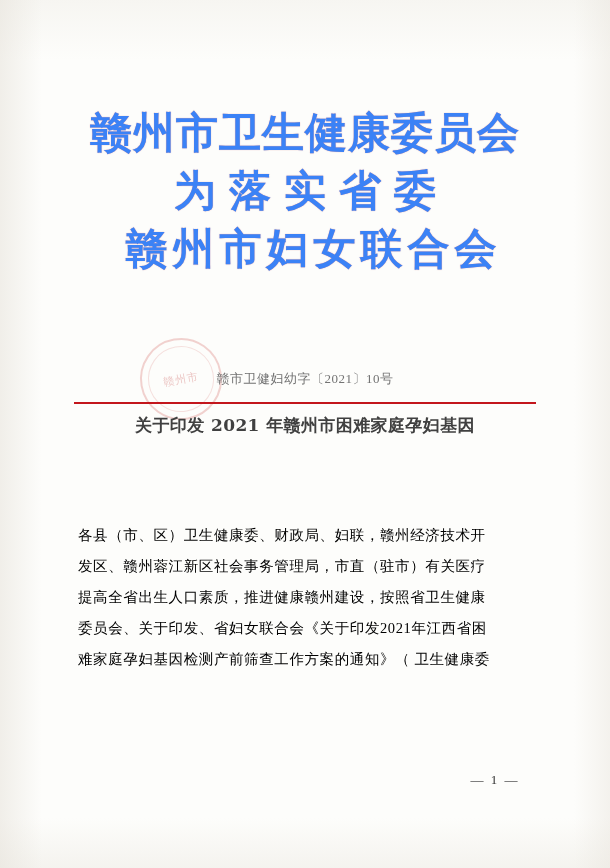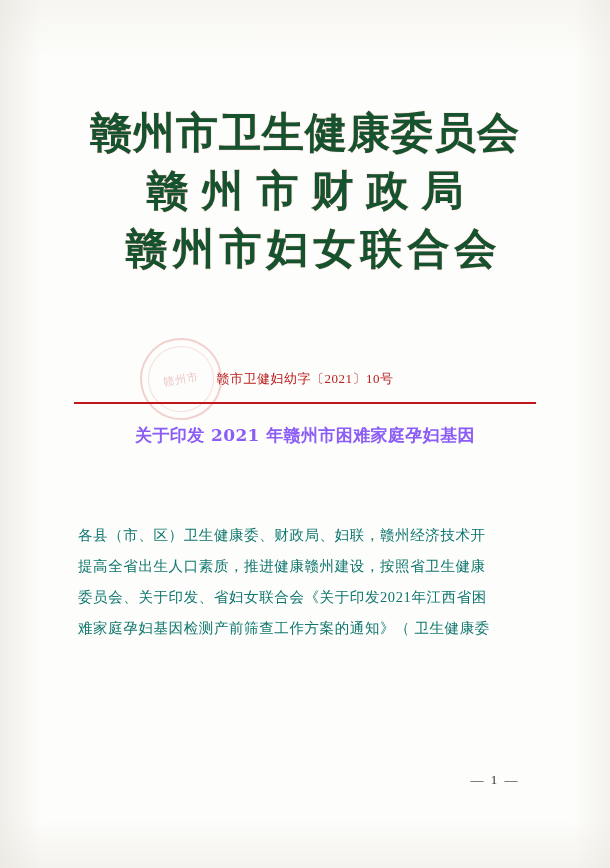--- a/index.html
+++ b/index.html
@@ -40,42 +40,42 @@
 
   
   .masthead {
     position: absolute;
     top: 104px;
     left: 0;
     width: 610px;
     text-align: center;
   }
   .masthead-line {
-    color: #14532d;
+    color: #3b82f6;
     font-family: "DejaVu Serif", "Liberation Serif", serif;
     font-weight: 700;
     font-size: 42px;
     line-height: 58px;
     letter-spacing: 2px;
     white-space: nowrap;
     text-shadow: 0 0 1px rgba(195,22,28,0.5);
   }
   .masthead-line.spaced-1 { letter-spacing: 1px; }
   .masthead-line.spaced-2 { letter-spacing: 13px; text-indent: 13px; }
   .masthead-line.spaced-3 { letter-spacing: 5px; text-indent: 5px; padding-left: 12px; }
 
   
   .docnum {
     position: absolute;
     top: 370px;
     left: 0;
     width: 610px;
     text-align: center;
     font-size: 13px;
-    color: #b91c1c;
+    color: #737373;
     letter-spacing: 0.5px;
     font-family: "Liberation Serif", "DejaVu Serif", serif;
   }
   .red-rule {
     position: absolute;
     top: 402px;
     left: 74px;
     width: 462px;
     height: 2px;
     background: #c3161c;
@@ -112,41 +112,41 @@
     text-align: center;
     letter-spacing: 1px;
     font-family: "DejaVu Serif", "Liberation Serif", serif;
     padding: 0 10px;
     box-sizing: border-box;
   }
 
   
   .doc-title {
     position: absolute;
-    top: 420px;
+    top: 410px;
     left: 76px;
     width: 458px;
     text-align: center;
     font-family: "DejaVu Serif", "Liberation Serif", serif;
     font-weight: 700;
     font-size: 17px;
     line-height: 31px;
-    color: #8b5cf6;
+    color: #404040;
     letter-spacing: 0.4px;
   }
 
   
   .body-text {
     position: absolute;
     top: 520px;
     left: 78px;
     width: 456px;
     font-size: 14.5px;
     line-height: 31px;
-    color: #0f766e;
+    color: #000000;
     letter-spacing: 0.6px;
     text-align: justify;
     font-family: "Liberation Serif", "DejaVu Serif", serif;
   }
   .body-text p {
     margin: 0;
   }
   .body-text p.indent {
     text-indent: 29px;
   }
@@ -171,39 +171,40 @@
 </head>
 <body>
 
 <div class="page">
   <div class="paper-tint"></div>
 
   <div class="content">
 
     <div class="masthead">
       <div class="masthead-line spaced-1">赣州市卫生健康委员会</div>
-      <div class="masthead-line spaced-2">赣州市财政局</div>
+      <div class="masthead-line spaced-2">为落实省委</div>
       <div class="masthead-line spaced-3">赣州市妇女联合会</div>
     </div>
 
     <div class="seal">
       <div class="seal-inner"></div>
       <div class="seal-text">赣州市</div>
     </div>
 
     <div class="docnum">赣市卫健妇幼字〔2021〕10号</div>
 
     <div class="red-rule"></div>
 
     <div class="doc-title">
       <div>关于印发 2021 年赣州市困难家庭孕妇基因</div>
     </div>
 
     <div class="body-text">
       <p>各县（市、区）卫生健康委、财政局、妇联，赣州经济技术开</p>
+      <p>发区、赣州蓉江新区社会事务管理局，市直（驻市）有关医疗</p>
       <p>提高全省出生人口素质，推进健康赣州建设，按照省卫生健康</p>
       <p>委员会、关于印发、省妇女联合会《关于印发2021年江西省困</p>
       <p>难家庭孕妇基因检测产前筛查工作方案的通知》（  卫生健康委</p>
     </div>
 
     <div class="page-number">
       <span class="pn-inner">— 1 —</span>
     </div>
 
   </div>

